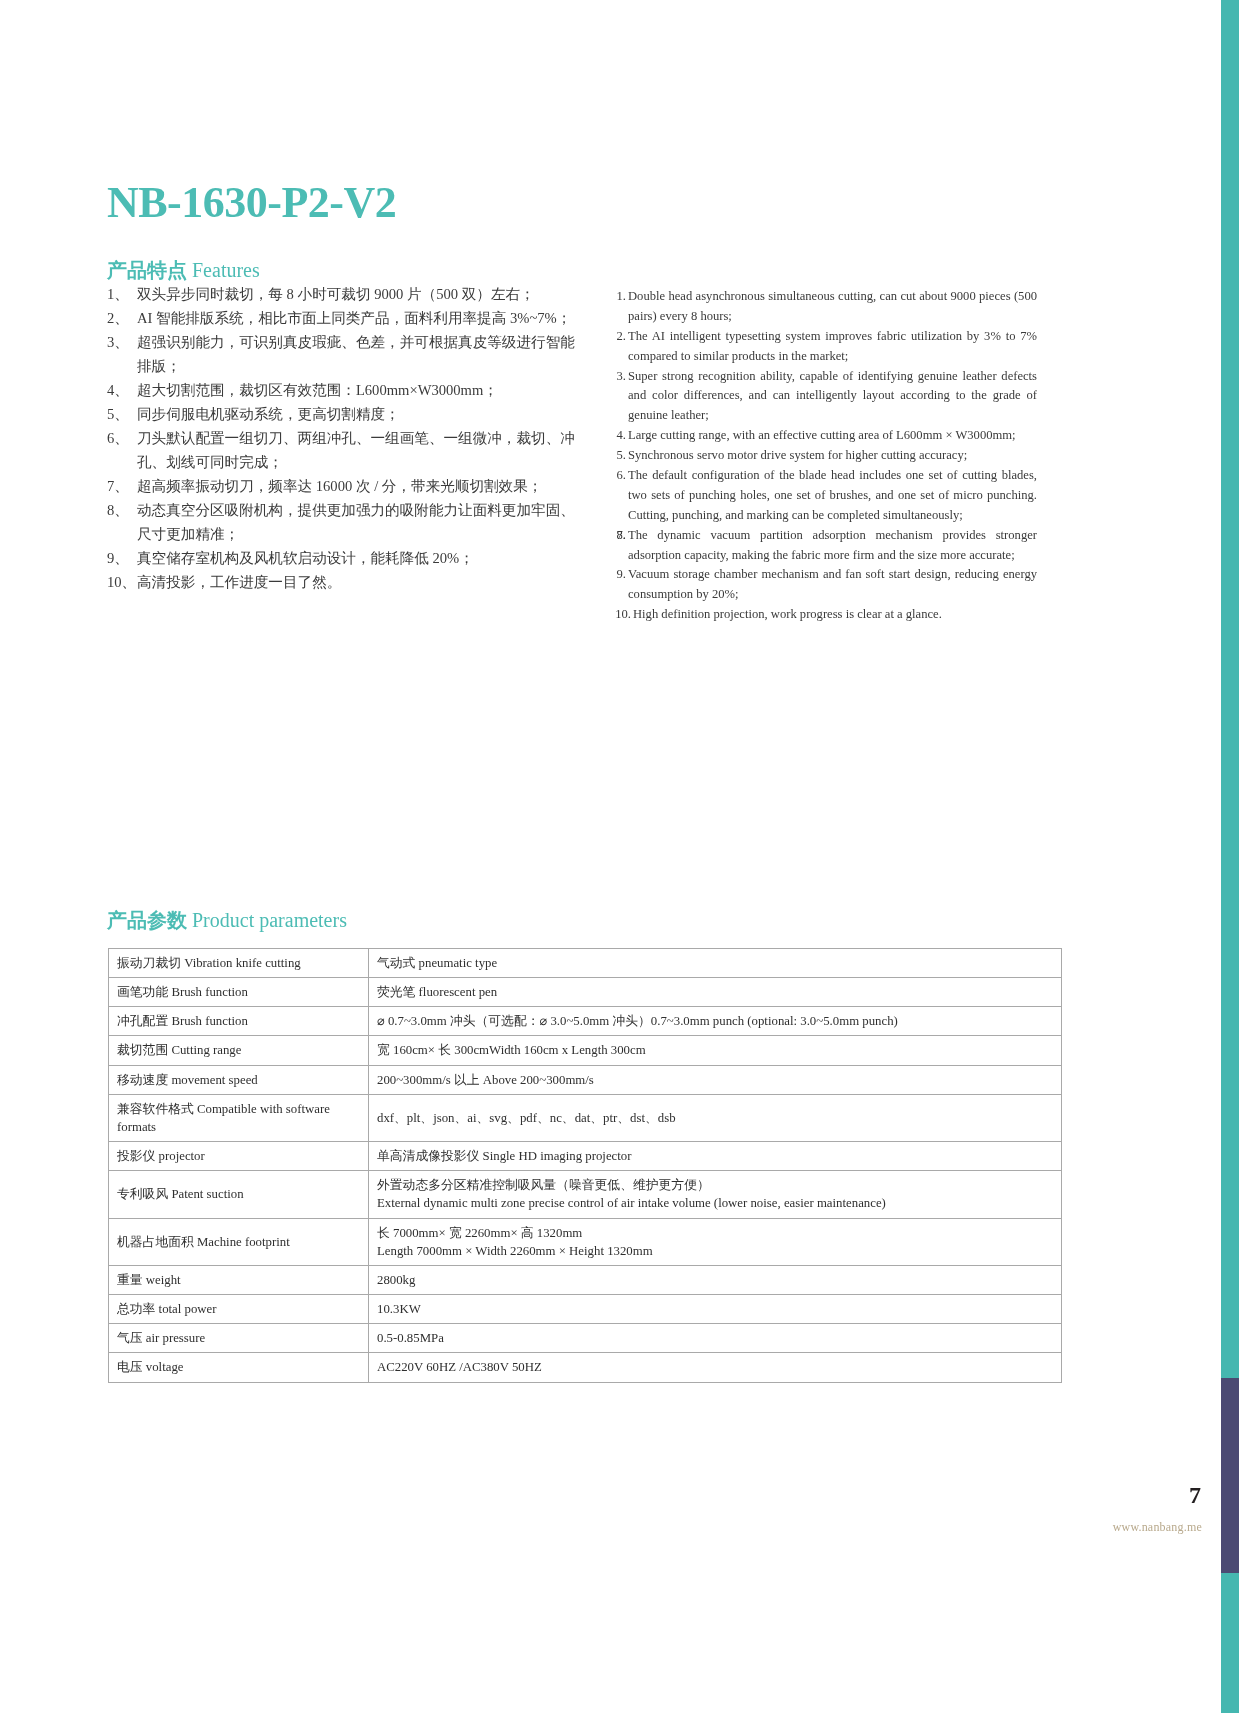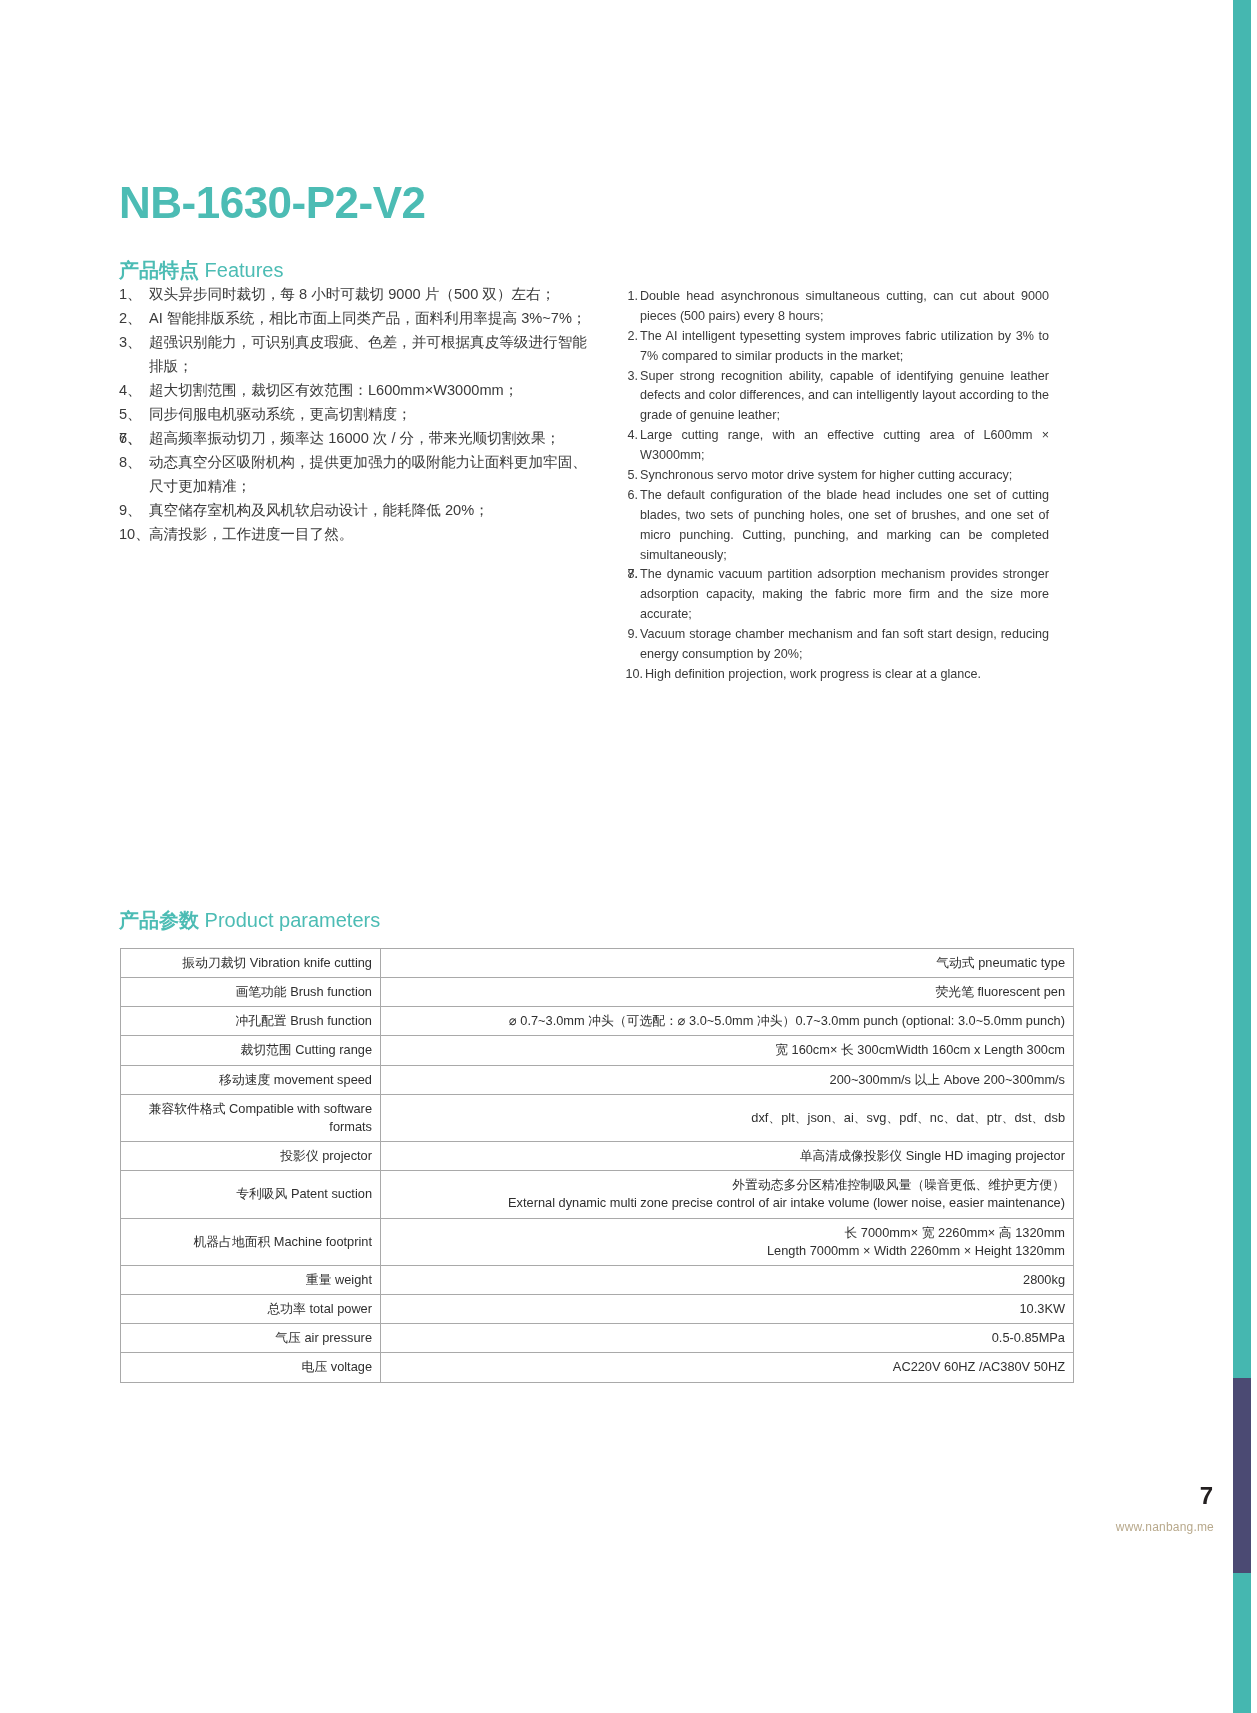--- a/index.html
+++ b/index.html
@@ -35,24 +35,25 @@
   }
   .edge-bar.teal-bottom {
     top: 1573px;
     height: 140px;
     background: #45b7b0;
   }
 
   
   .page {
     position: absolute;
-    left: 12px;
+    left: 0;
     top: 0;
     width: 1239px;
     height: 1713px;
+    font-family: Liberation Serif, serif;
   }
 
   
   .product-title {
     position: absolute;
     left: 107px;
     top: 152px;
     font-size: 44px;
     font-weight: bold;
     color: #4cbcb4;
@@ -161,21 +162,21 @@
     top: 948px;
     width: 919px;
     border-collapse: collapse;
     table-layout: fixed;
     font-size: 12.8px;
     color: #2f2f2f;
   }
   table.params td {
     border: 1px solid #a9a9a9;
     padding: 5px 8px;
-    text-align: right;
+    text-align: left;
     vertical-align: middle;
     line-height: 1.42;
   }
   table.params td.label {
     width: 243px;
   }
   table.params td.value {
     width: 676px;
   }
   table.params td .ln {
@@ -217,21 +218,21 @@
   </div>
 
   <div class="features-wrap">
     <div class="col-cn">
       <ol class="cn-list" id="cn-list">
           <li><span class="marker">1、</span><span>双头异步同时裁切，每 8 小时可裁切 9000 片（500 双）左右；</span></li>
           <li><span class="marker">2、</span><span>AI 智能排版系统，相比市面上同类产品，面料利用率提高 3%~7%；</span></li>
           <li><span class="marker">3、</span><span>超强识别能力，可识别真皮瑕疵、色差，并可根据真皮等级进行智能排版；</span></li>
           <li><span class="marker">4、</span><span>超大切割范围，裁切区有效范围：L600mm×W3000mm；</span></li>
           <li><span class="marker">5、</span><span>同步伺服电机驱动系统，更高切割精度；</span></li>
-          <li><span class="marker">6、</span></li>
+          <li><span class="marker">6、</span><span>刀头默认配置一组切刀、两组冲孔、一组画笔、一组微冲，裁切、冲孔、划线可同时完成；</span></li>
           <li><span class="marker">7、</span><span>超高频率振动切刀，频率达 16000 次 / 分，带来光顺切割效果；</span></li>
           <li><span class="marker">8、</span><span>动态真空分区吸附机构，提供更加强力的吸附能力让面料更加牢固、尺寸更加精准；</span></li>
           <li><span class="marker">9、</span><span>真空储存室机构及风机软启动设计，能耗降低 20%；</span></li>
           <li class="wide"><span class="marker">10、</span><span>高清投影，工作进度一目了然。</span></li>
         </ol>
     </div>
     <div class="col-en">
       <ol class="en-list" id="en-list">
           <li><span class="marker">1.</span><span>Double head asynchronous simultaneous cutting, can cut about 9000 pieces (500 pairs) every 8 hours;</span></li>
           <li><span class="marker">2.</span><span>The AI intelligent typesetting system improves fabric utilization by 3% to 7% compared to similar products in the market;</span></li>

